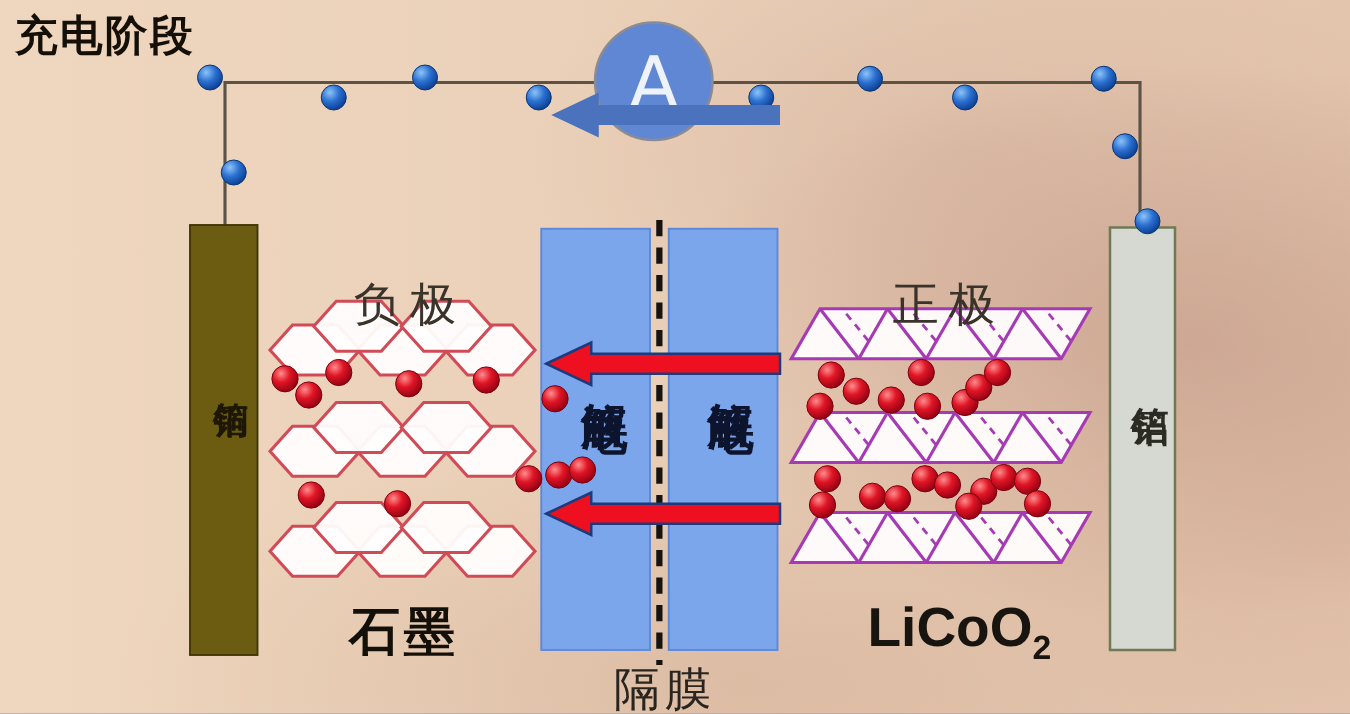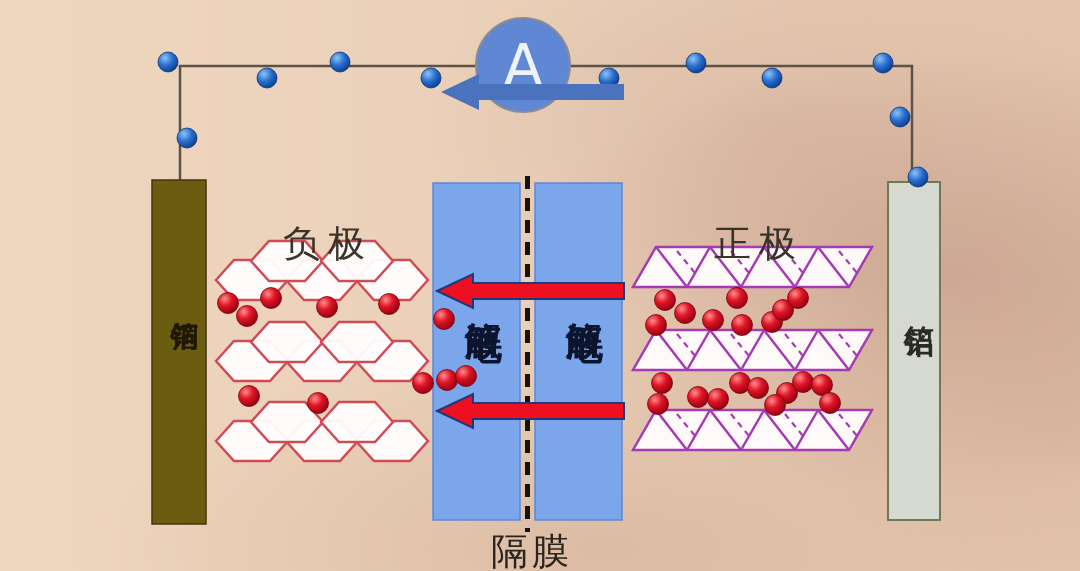--- a/index.html
+++ b/index.html
@@ -163,20 +163,23 @@
 
     <circle cx="523" cy="65" r="47" stroke-width="2" fill="#5f87d3" stroke="#8b8b96"></circle>
     <text x="523" y="86" text-anchor="middle" font-size="58" font-family="DejaVu Sans, sans-serif" fill="#eef2fb">A</text>
 
     <polygon points="441,92 479,74 479,84 624,84 624,100 479,100 479,110" fill="#4a72bd"></polygon>
 
     <polygon points="437,291 473,274 473,283 624,283 624,299 473,299 473,308" stroke-width="2" fill="#ee1020" stroke="#1e3a7a"></polygon>
     <polygon points="437,411 473,394 473,403 624,403 624,419 473,419 473,428" stroke-width="2" fill="#ee1020" stroke="#1e3a7a"></polygon>
   </svg>
 
+  <div class="lbl title">充电阶段</div>
   <div class="lbl pole neg">负极</div>
   <div class="lbl pole pos">正极</div>
   <div class="lbl vtext copper-lbl">铜箔</div>
   <div class="lbl vtext alum-lbl">铝箔</div>
   <div class="lbl vtext elec elecL">电解液</div>
   <div class="lbl vtext elec elecR">电解液</div>
   <div class="lbl sep-lbl">隔膜</div>
+  <div class="lbl graphite-lbl">石墨</div>
+  <div class="lbl cathode-lbl"><span>LiCoO</span><span class="sub">2</span></div>
 </div>
 
 </body></html>

